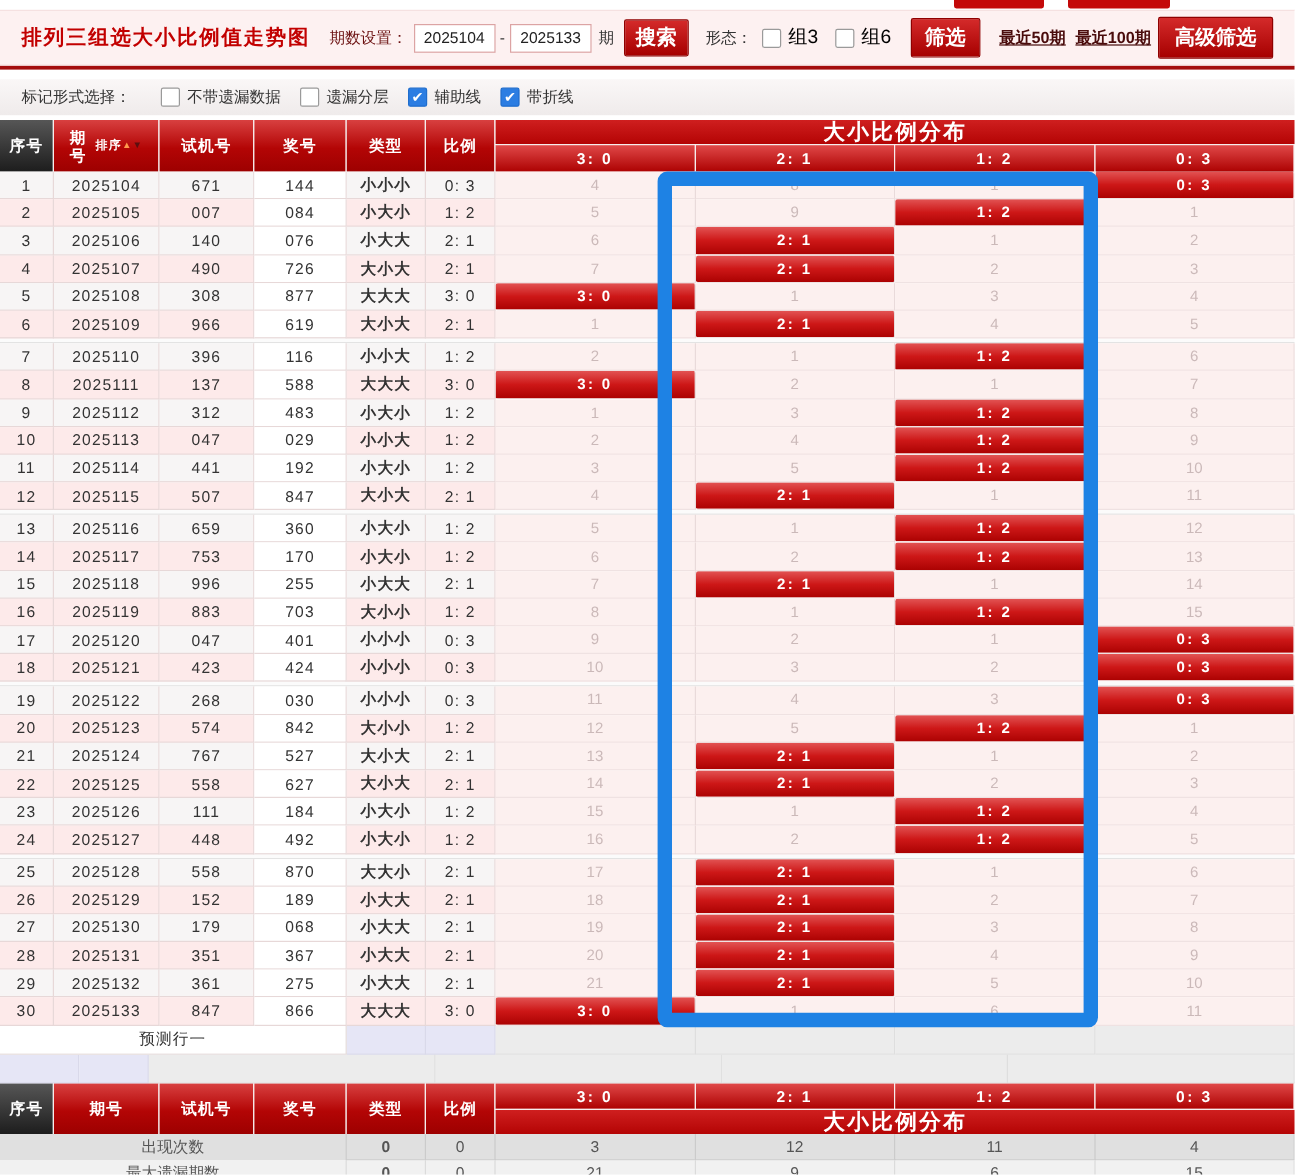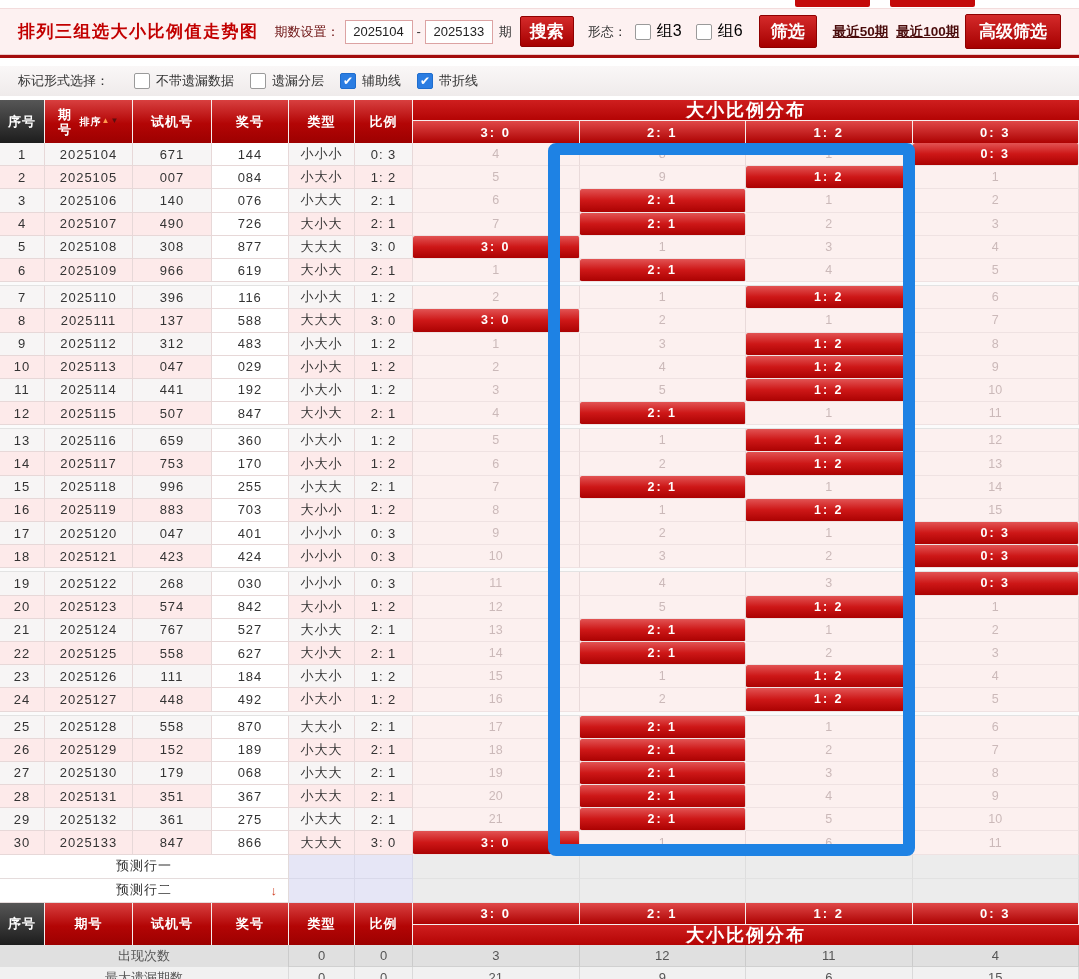--- a/index.html
+++ b/index.html
@@ -37,21 +37,21 @@
       display:inline-flex;align-items:center;justify-content:center;font-size:12px;color:#fff;flex:none;}
   .cb.checked{background:#2b7de2;border-color:#1f6dcd;}
   .cblabel{margin-left:6px;}
   .toolbar .cbwrap{margin-left:8px;margin-right:6px;}
   
   .dtable{margin-top:4px;}
   .c-seq{width:45px;}
   .c-period{width:88px;}
   .c-test{width:79px;}
   .c-prize{width:77px;}
-  .c-type{width:66px;}
+  .c-type{width:66px;font-weight:bold;}
   .c-ratio{width:58px;}
   
   .thead,.fhead{display:flex;height:43px;border-radius:18px;}
   .fhead{height:42px;}
   .hcell{background:linear-gradient(#d84040,#b30505 55%,#9d0000);color:#fff;font-weight:bold;
          font-size:13px;display:flex;align-items:center;justify-content:center;
          border-right:1px solid #f6eded;letter-spacing:1px;}
   .hcell.dark{background:linear-gradient(#565656,#1d1d1d);}
   .ph-stack{width:15px;line-height:15px;word-break:break-all;font-size:13px;text-align:center;}
   .sortw{margin-left:7px;display:flex;flex-direction:row;cursor:pointer;}
@@ -619,24 +619,20 @@
       <div class="p-mid c-type"></div>
       <div class="p-mid c-ratio"></div>
       <div class="dist">
           <div class="dcell"></div>
           <div class="dcell"></div>
           <div class="dcell"></div>
           <div class="dcell"></div>
         </div>
     </div>
     <div class="predrow">
-      <div class="p-label">
-        <span>预测行二</span>
-        <span class="p-arrow">↓</span>
-      </div>
       <div class="p-mid c-type"></div>
       <div class="p-mid c-ratio"></div>
       <div class="dist">
           <div class="dcell"></div>
           <div class="dcell"></div>
           <div class="dcell"></div>
           <div class="dcell"></div>
         </div>
     </div>
 

